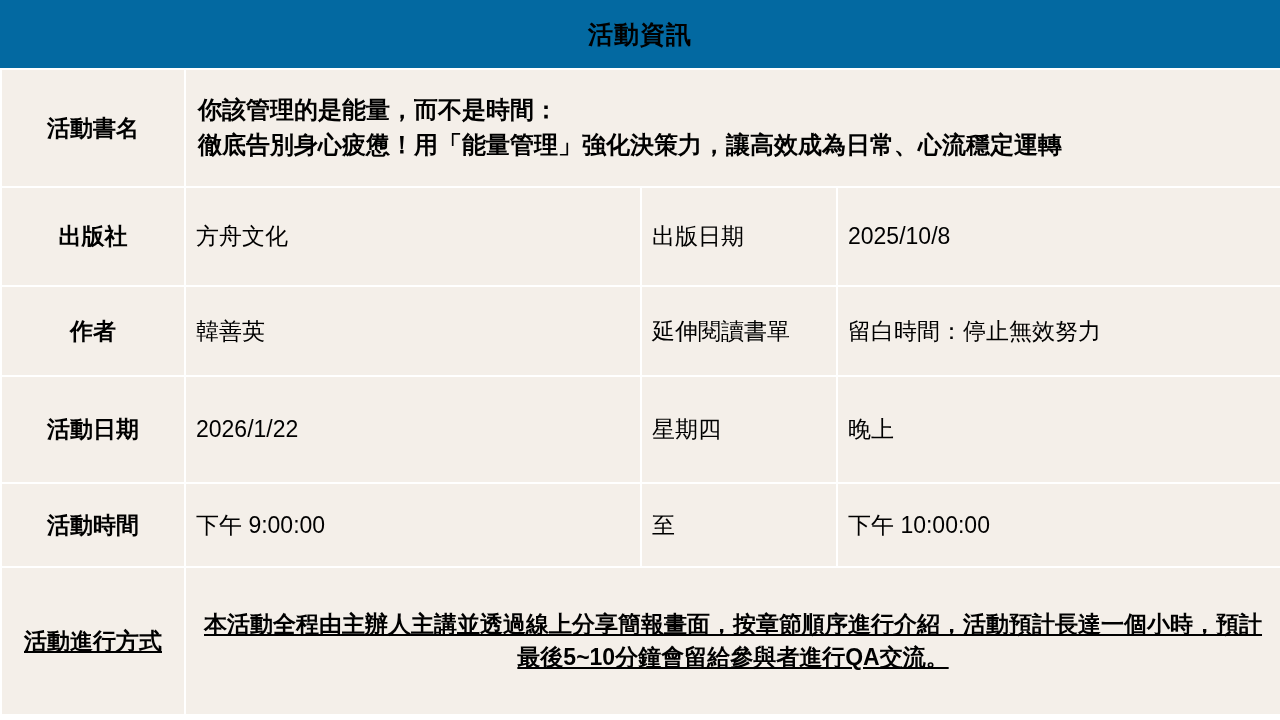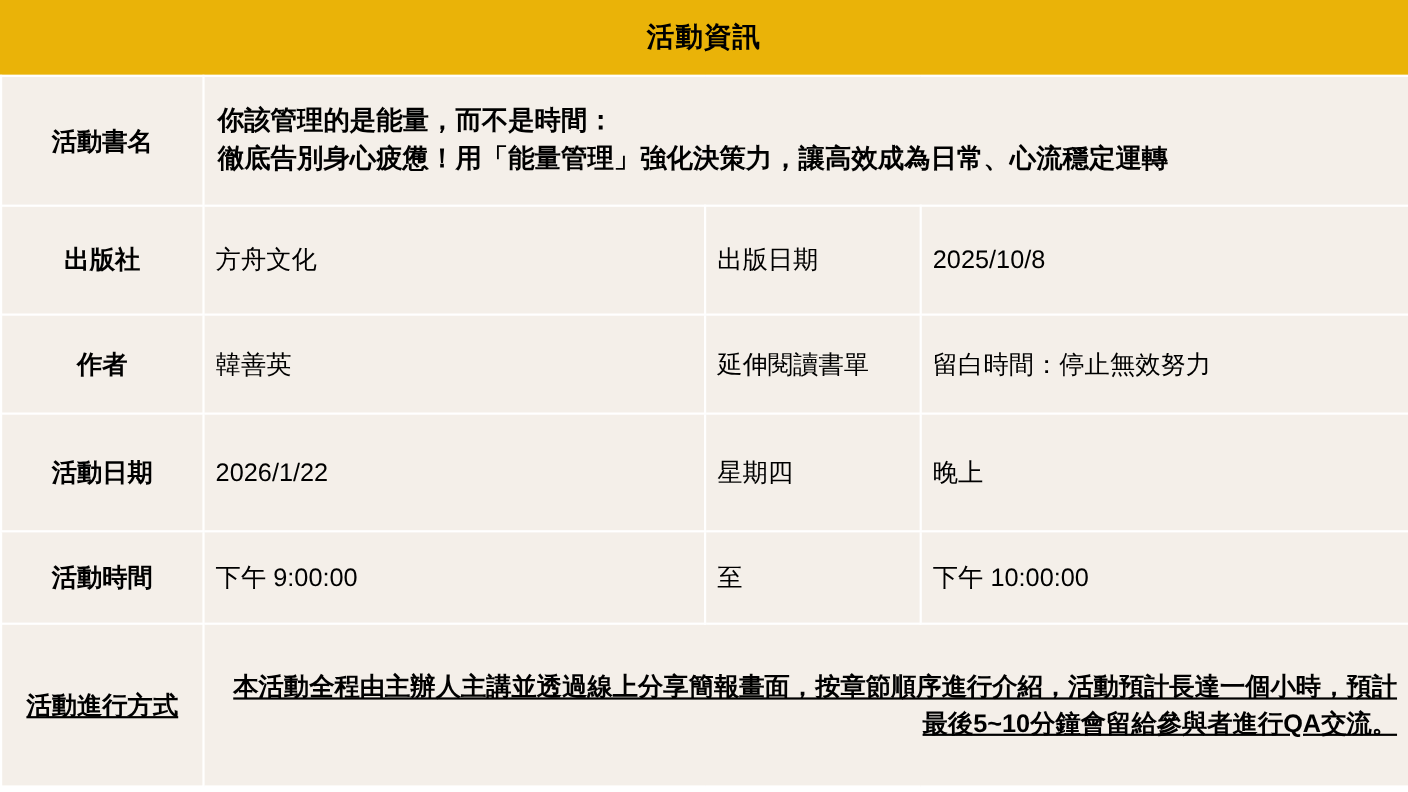--- a/index.html
+++ b/index.html
@@ -14,21 +14,21 @@
     overflow: hidden;
   }
   .sheet {
     width: 1280px;
     height: 720px;
     display: flex;
     flex-direction: column;
     box-sizing: border-box;
   }
   .title-bar {
-    background: #eab308;
+    background: #0369a1;
     color: #000000;
     font-weight: bold;
     font-size: 25px;
     text-align: center;
     height: 68px;
     line-height: 68px;
     letter-spacing: 1px;
   }
   table.info {
     border-collapse: collapse;
@@ -69,21 +69,21 @@
   .r1 { height: 118px; }
   .r2 { height: 99px; }
   .r3 { height: 90px; }
   .r4 { height: 107px; }
   .r5 { height: 84px; padding-left: 36px; }
   .r6 { height: 148px; text-decoration: underline; }
   .desc {
     font-weight: bold;
     font-size: 22px;
     line-height: 1.45;
-    text-align: right;
+    text-align: center;
     padding: 8px 12px;
   }
   .col-a { width: 184px; }
   .col-b { width: 456px; }
   .col-c { width: 196px; }
   .col-d { width: 444px; }
 </style>
 </head>
 <body>
 

